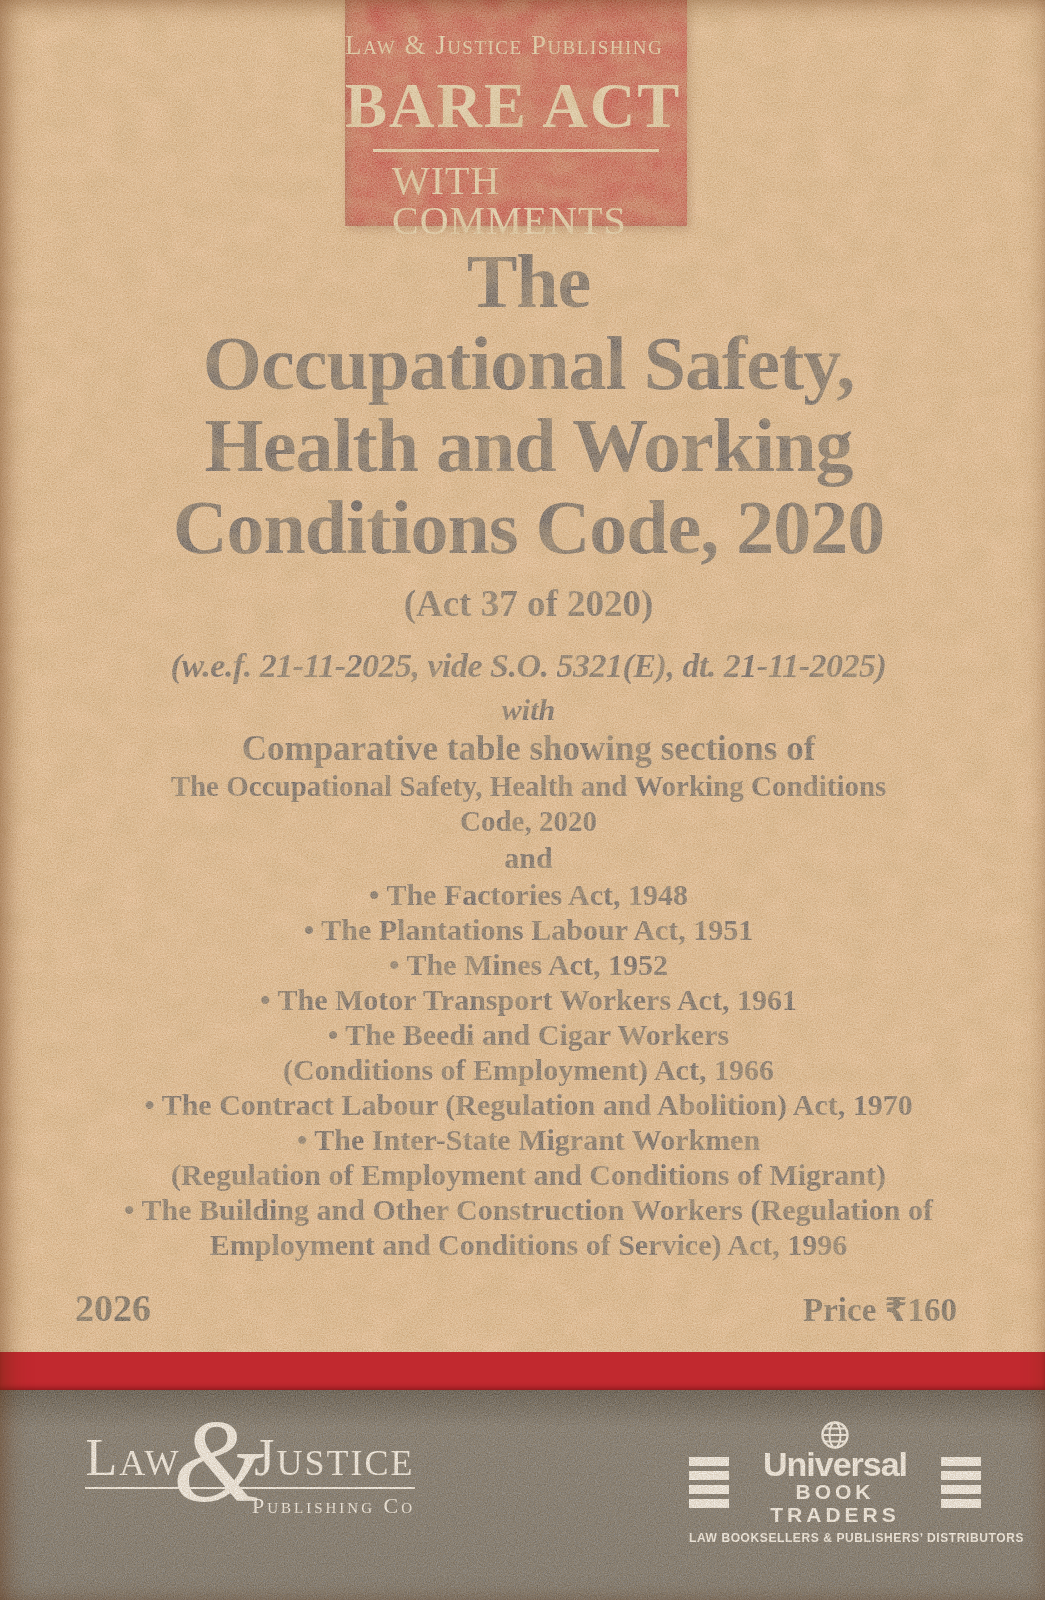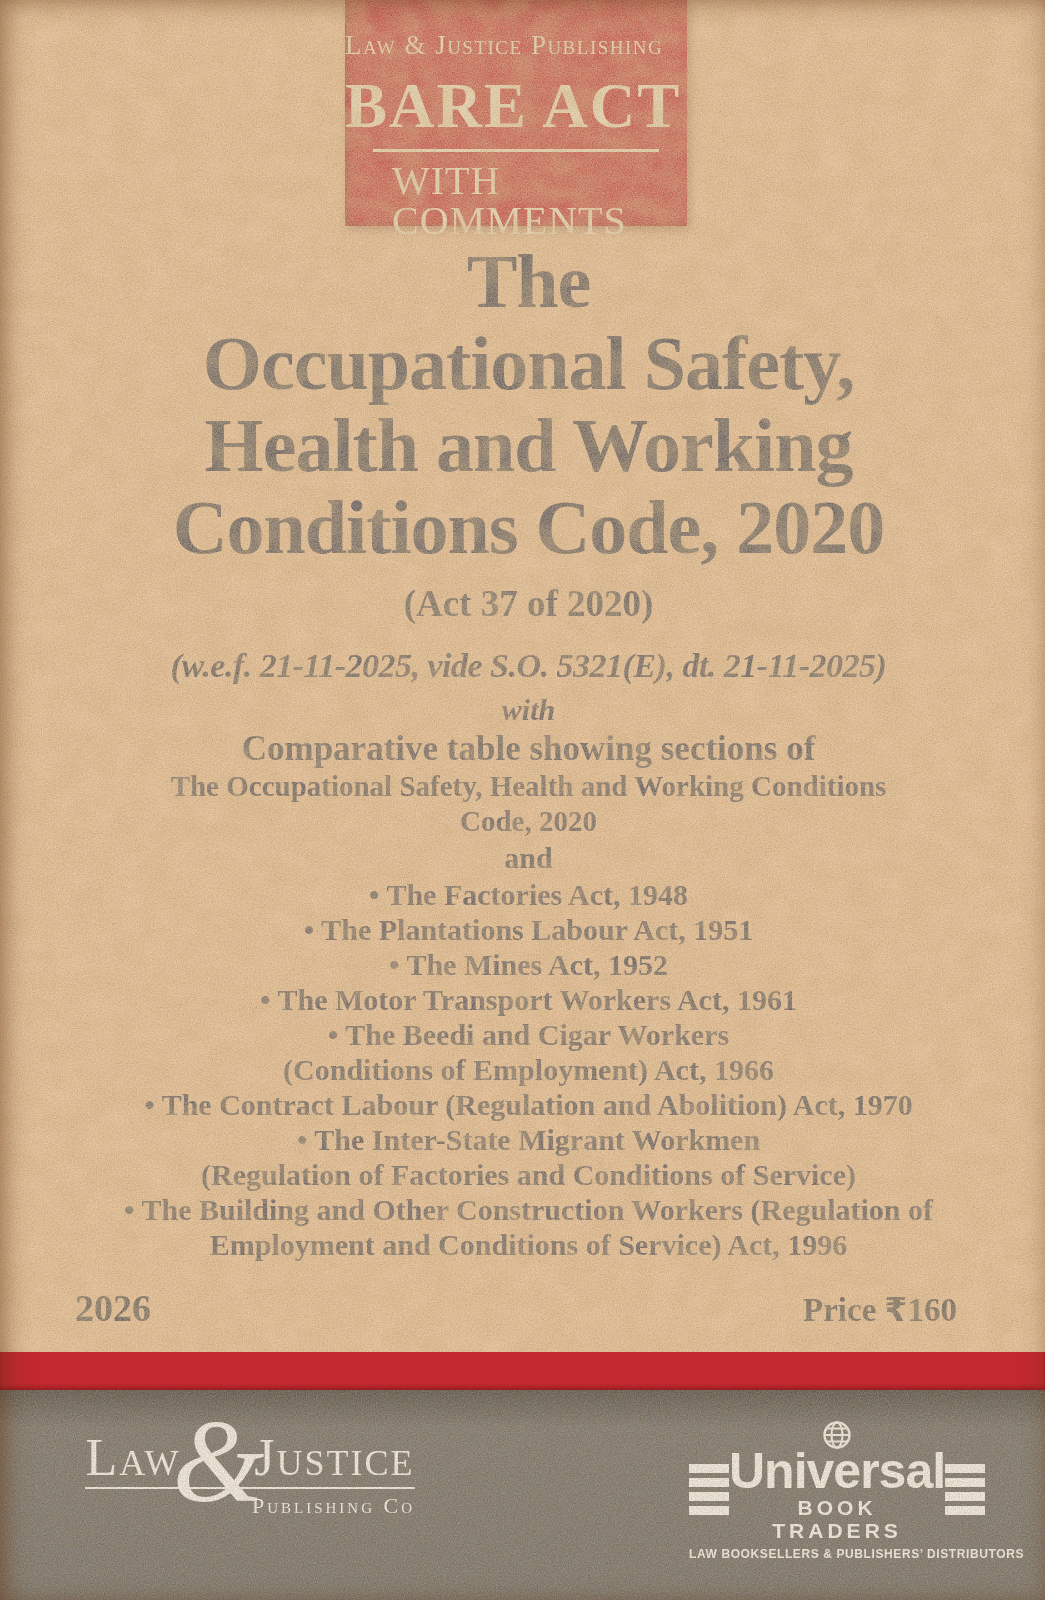--- a/index.html
+++ b/index.html
@@ -240,21 +240,21 @@
     margin-top: 18px;
   }
   .ubt-bar { width: 40px; height: 9px; background: #ffffff; }
   .ubt-center {
     display: flex;
     flex-direction: column;
     align-items: center;
   }
   .ubt-globe { margin-bottom: -2px; }
   .ubt-name {
-    font-size: 50px;
+    font-size: 34px;
     font-weight: bold;
     line-height: 0.95;
     letter-spacing: -1px;
   }
   .ubt-line2 {
     font-size: 21px;
     font-weight: bold;
     letter-spacing: 4px;
     line-height: 1.1;
   }
@@ -307,21 +307,21 @@
         </div>
         <div class="act-item">
           <div class="act-line">• The Beedi and Cigar Workers</div>
           <div class="act-line">(Conditions of Employment) Act, 1966</div>
         </div>
         <div class="act-item">
           <div class="act-line">• The Contract Labour (Regulation and Abolition) Act, 1970</div>
         </div>
         <div class="act-item">
           <div class="act-line">• The Inter-State Migrant Workmen</div>
-          <div class="act-line">(Regulation of Factories and Conditions of Service)</div>
+          <div class="act-line">(Regulation of Employment and Conditions of Migrant)</div>
         </div>
         <div class="act-item">
           <div class="act-line">• The Building and Other Construction Workers (Regulation of</div>
           <div class="act-line">Employment and Conditions of Service) Act, 1996</div>
         </div>
       </div>
   </div>
 
   <div class="edition-row">
     <div class="edition-year">2026</div>

